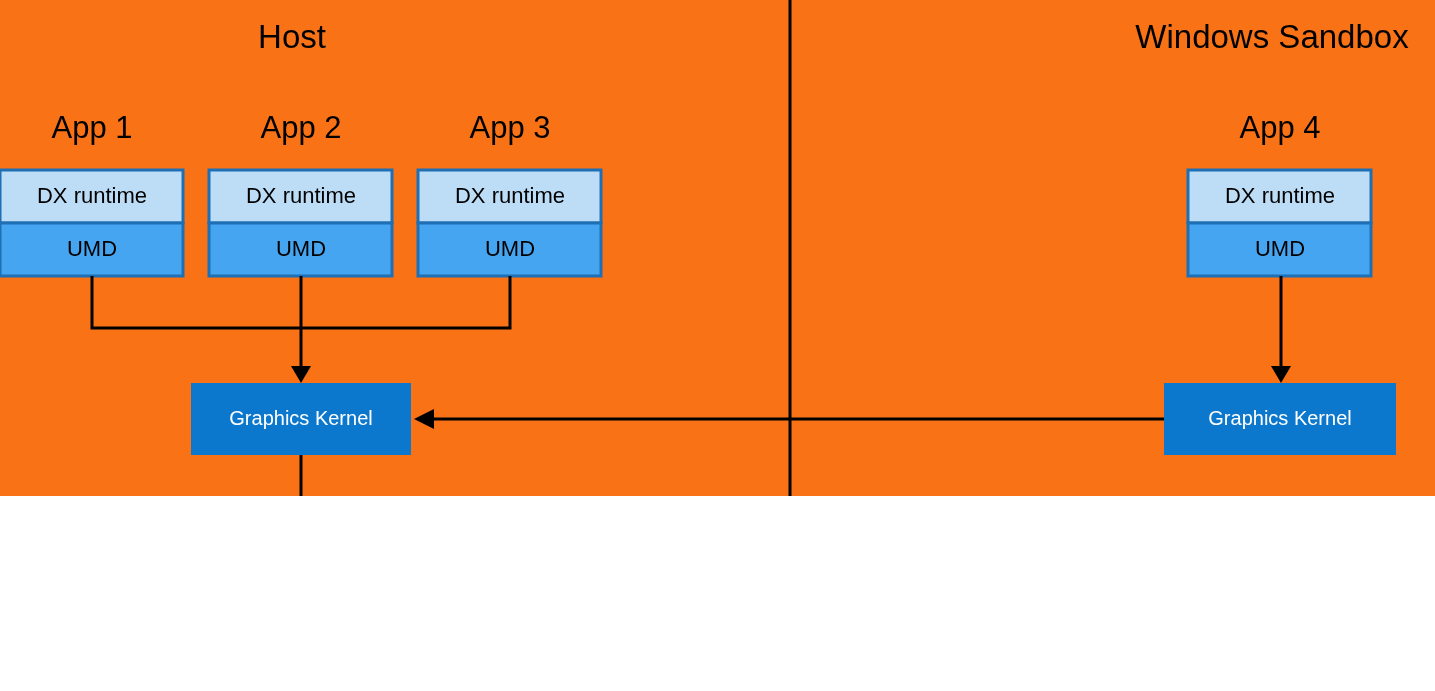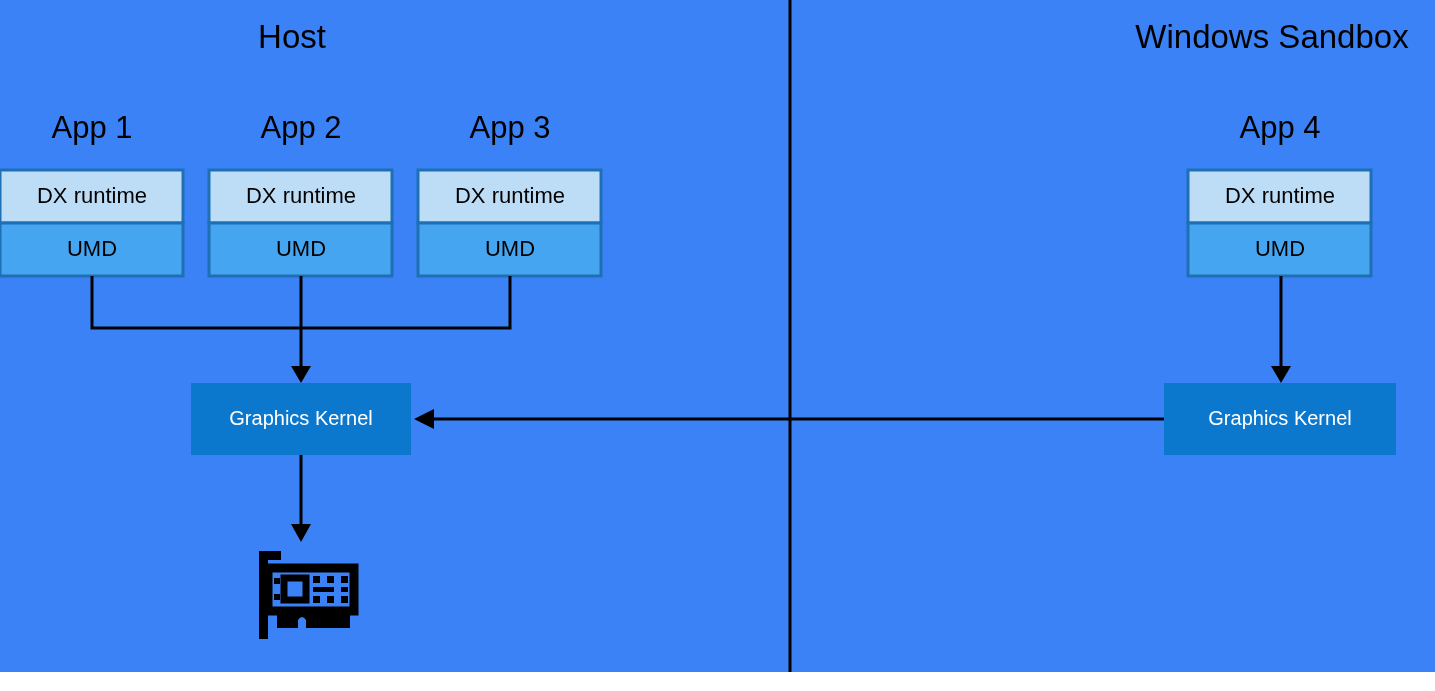--- a/index.html
+++ b/index.html
@@ -8,22 +8,22 @@
     padding: 0;
     background: #ffffff;
   }
   body {
     font-family: "Liberation Sans", sans-serif;
     color: #000000;
   }
   #canvas {
     position: relative;
     width: 1435px;
-    height: 672px;
-    background: #3b82f6;
+    height: 496px;
+    background: #f97316;
     overflow: hidden;
   }
   #diagram-svg {
     position: absolute;
     top: 0;
     left: 0;
     width: 1435px;
     height: 691px;
   }
   .svg-label {

